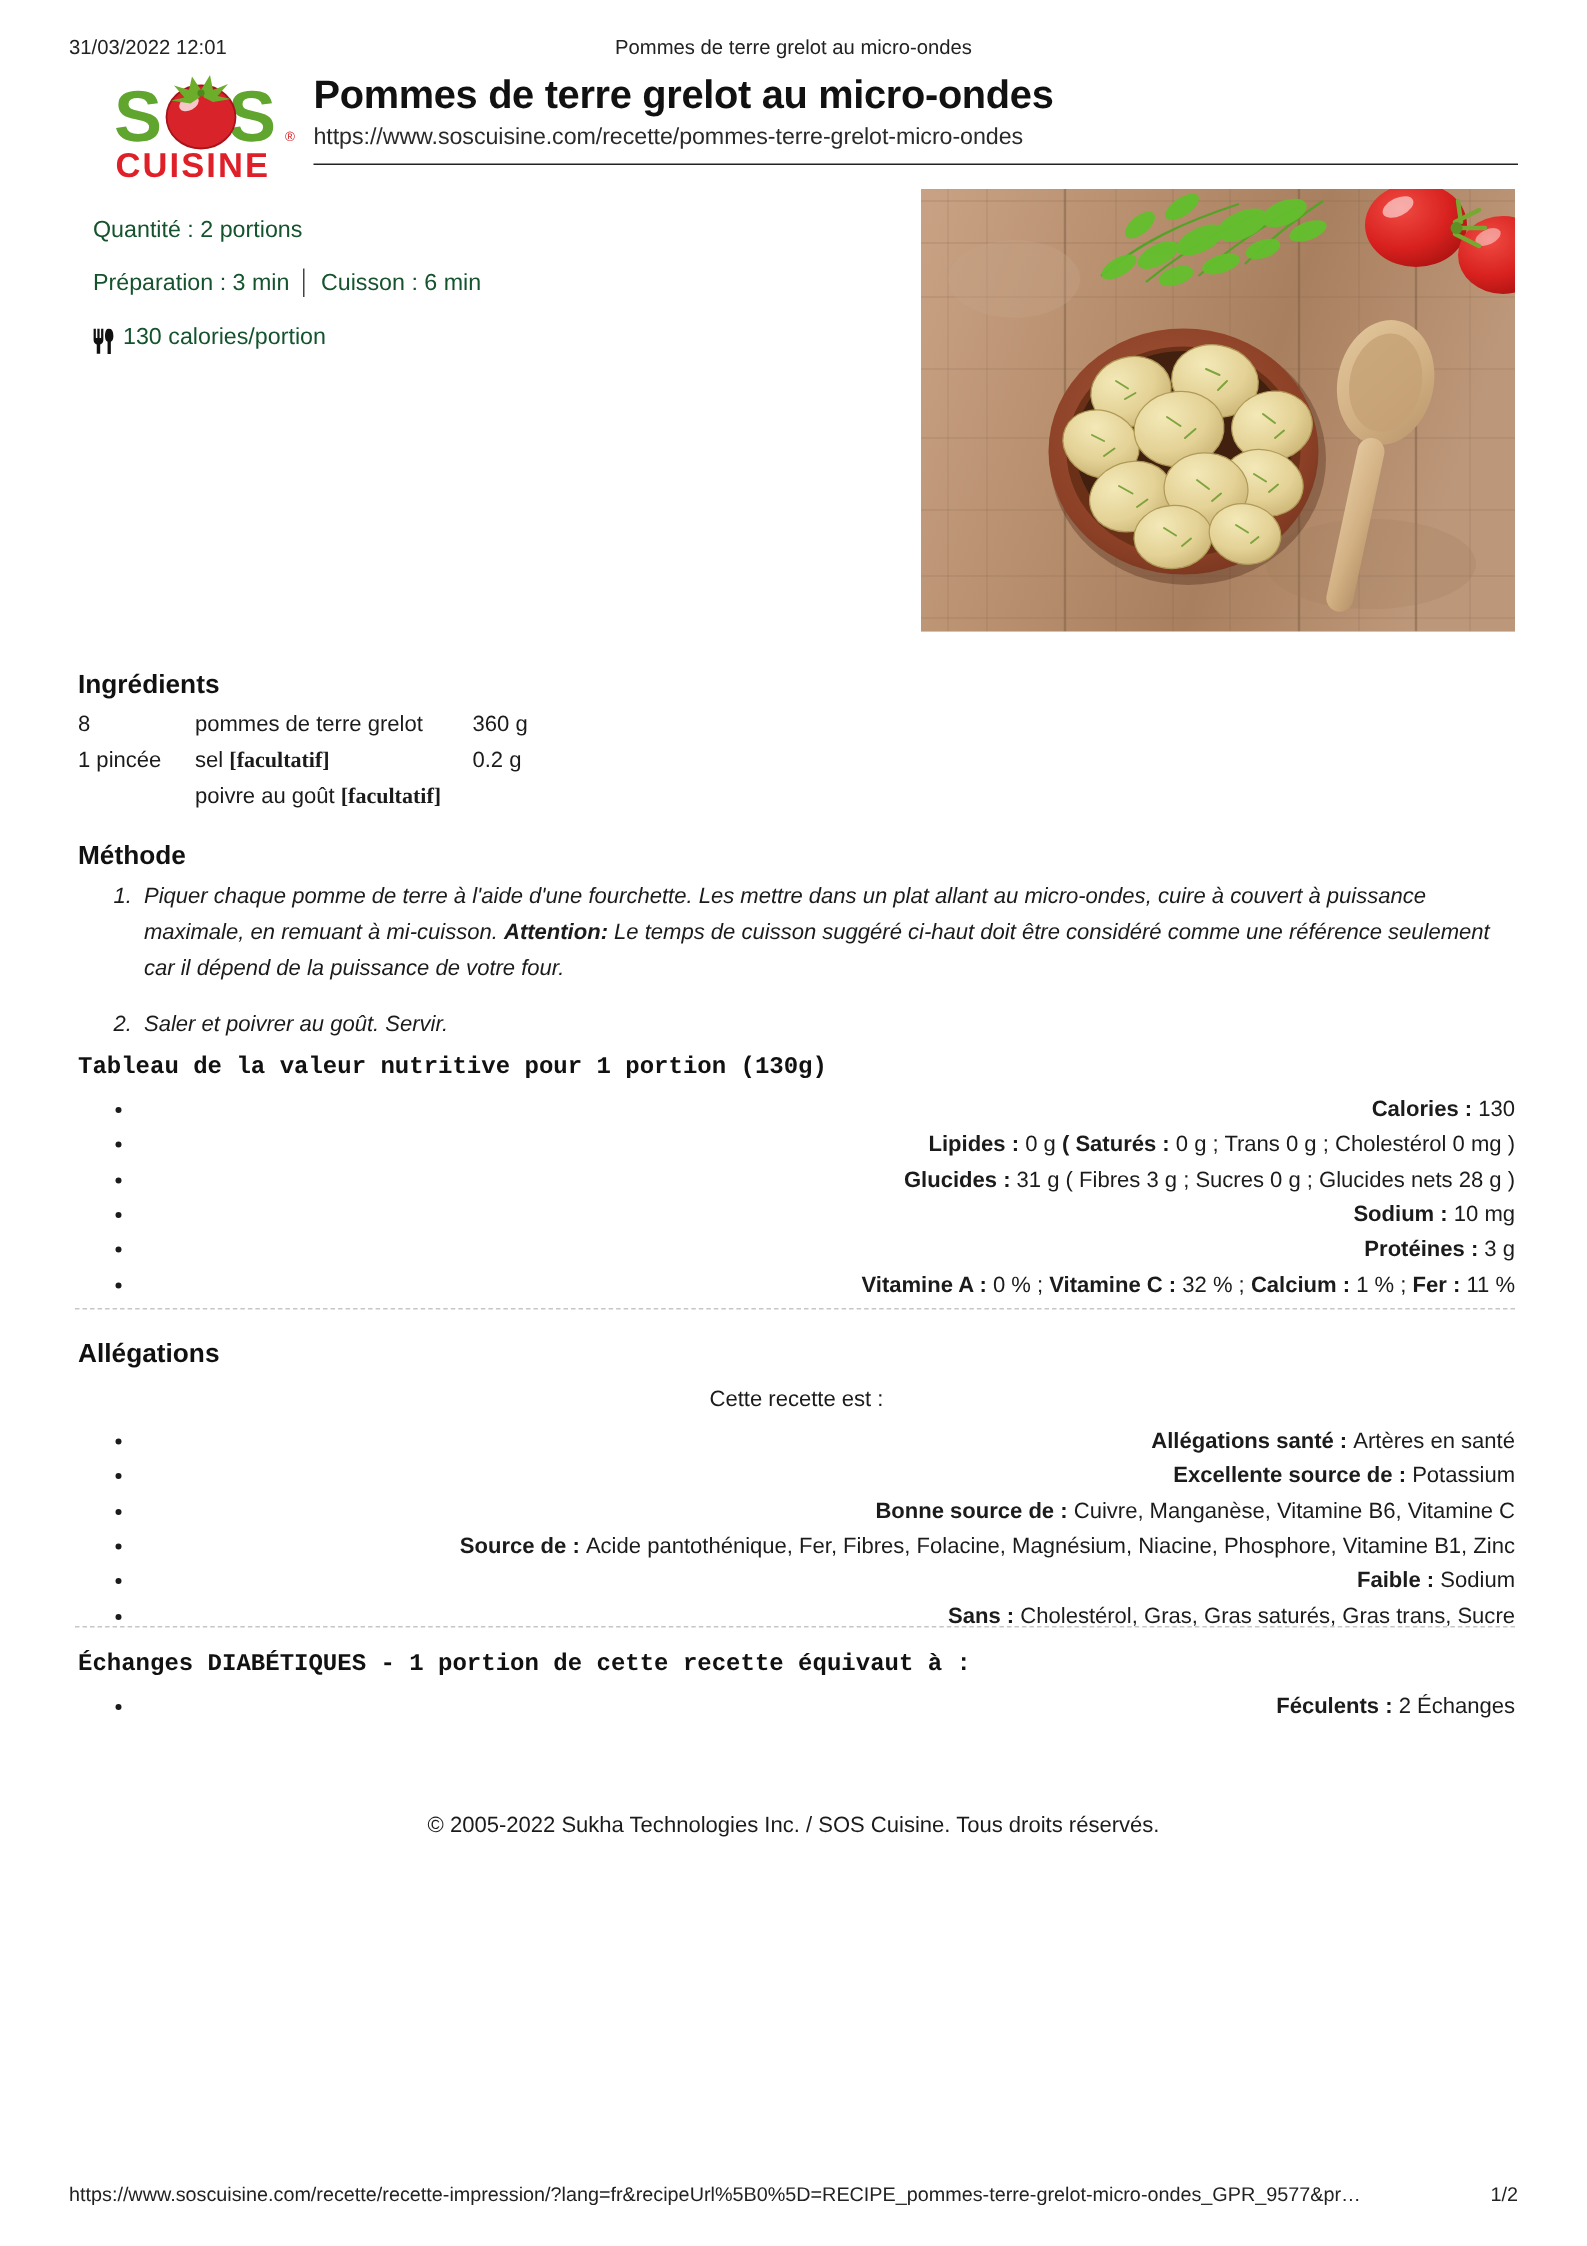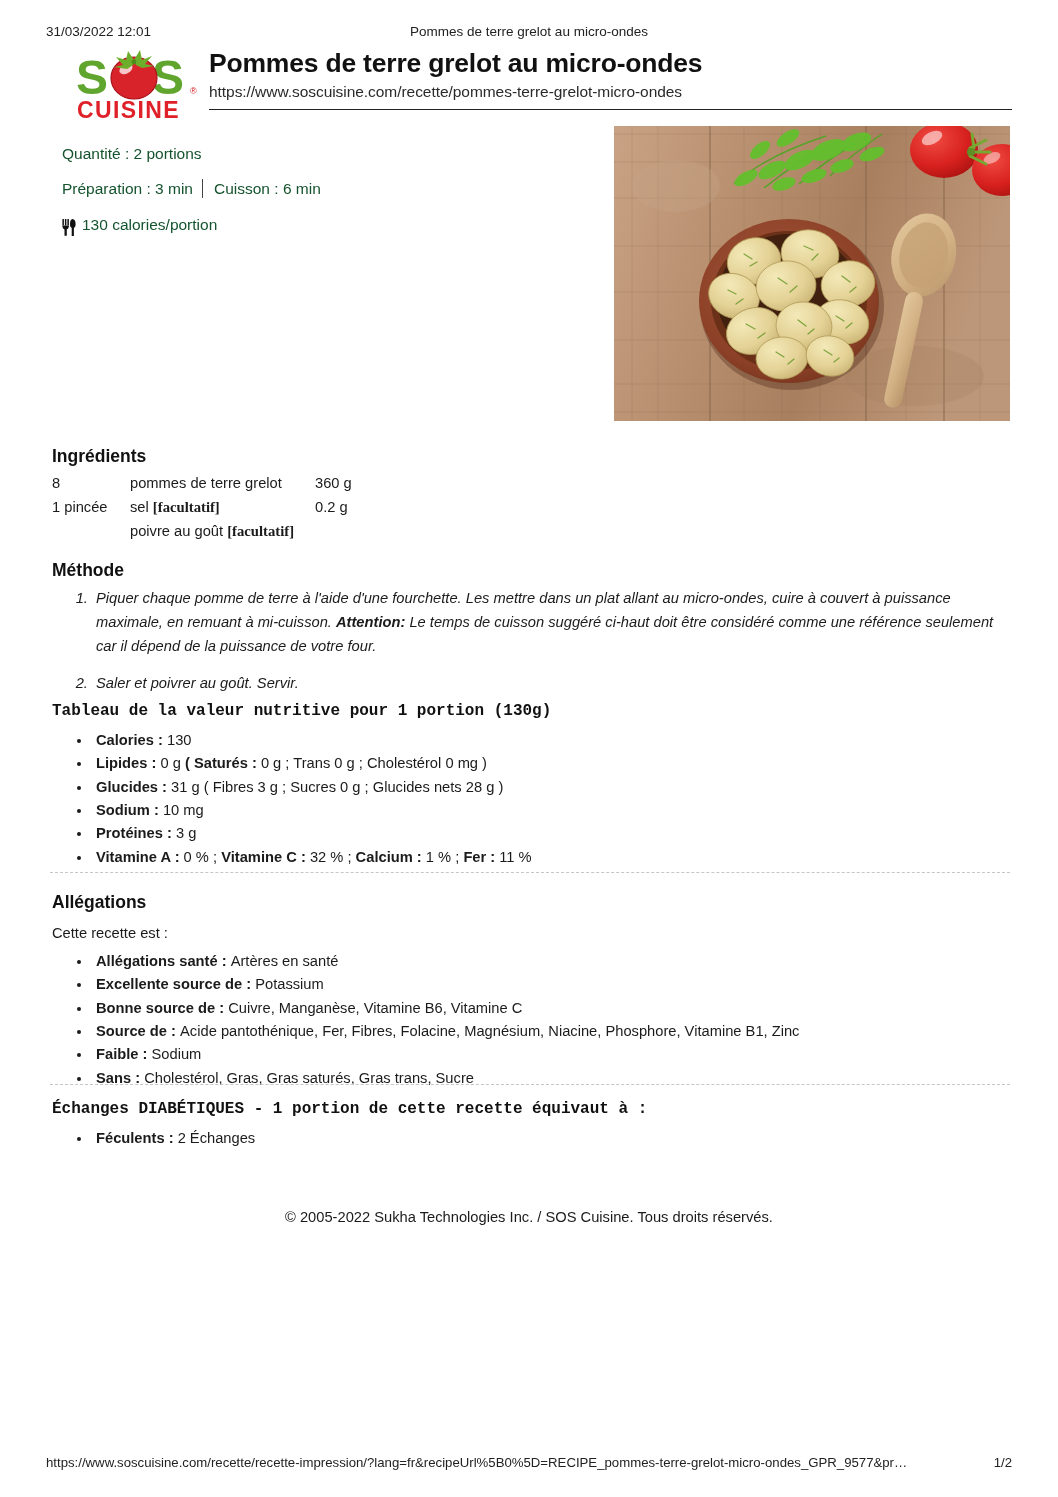--- a/index.html
+++ b/index.html
@@ -174,20 +174,21 @@
     top: 702px;
     width: 958px;
   }
   .bullets {
     margin: 9px 0 0 0;
     padding-left: 40px;
     font-size: 14.7px;
     line-height: 1.52;
     color: #1b1b1b;
     list-style: disc;
+    text-align: right;
   }
   .bullets li { margin-bottom: 1px; padding-left: 4px; }
   .bullets b { font-weight: bold; }
 
   .hr-dashed {
     position: absolute;
     left: 50px;
     right: 48px;
     border-top: 1.2px dashed #c6c6c6;
     height: 0;
@@ -196,20 +197,21 @@
   .allegations {
     position: absolute;
     left: 52px;
     top: 892px;
     width: 958px;
   }
   .alleg-intro {
     font-size: 14.7px;
     color: #1b1b1b;
     margin-top: 12px;
+    text-align: center;
   }
 
   .echanges {
     position: absolute;
     left: 52px;
     top: 1100px;
     width: 958px;
   }
 
   .copyright {

